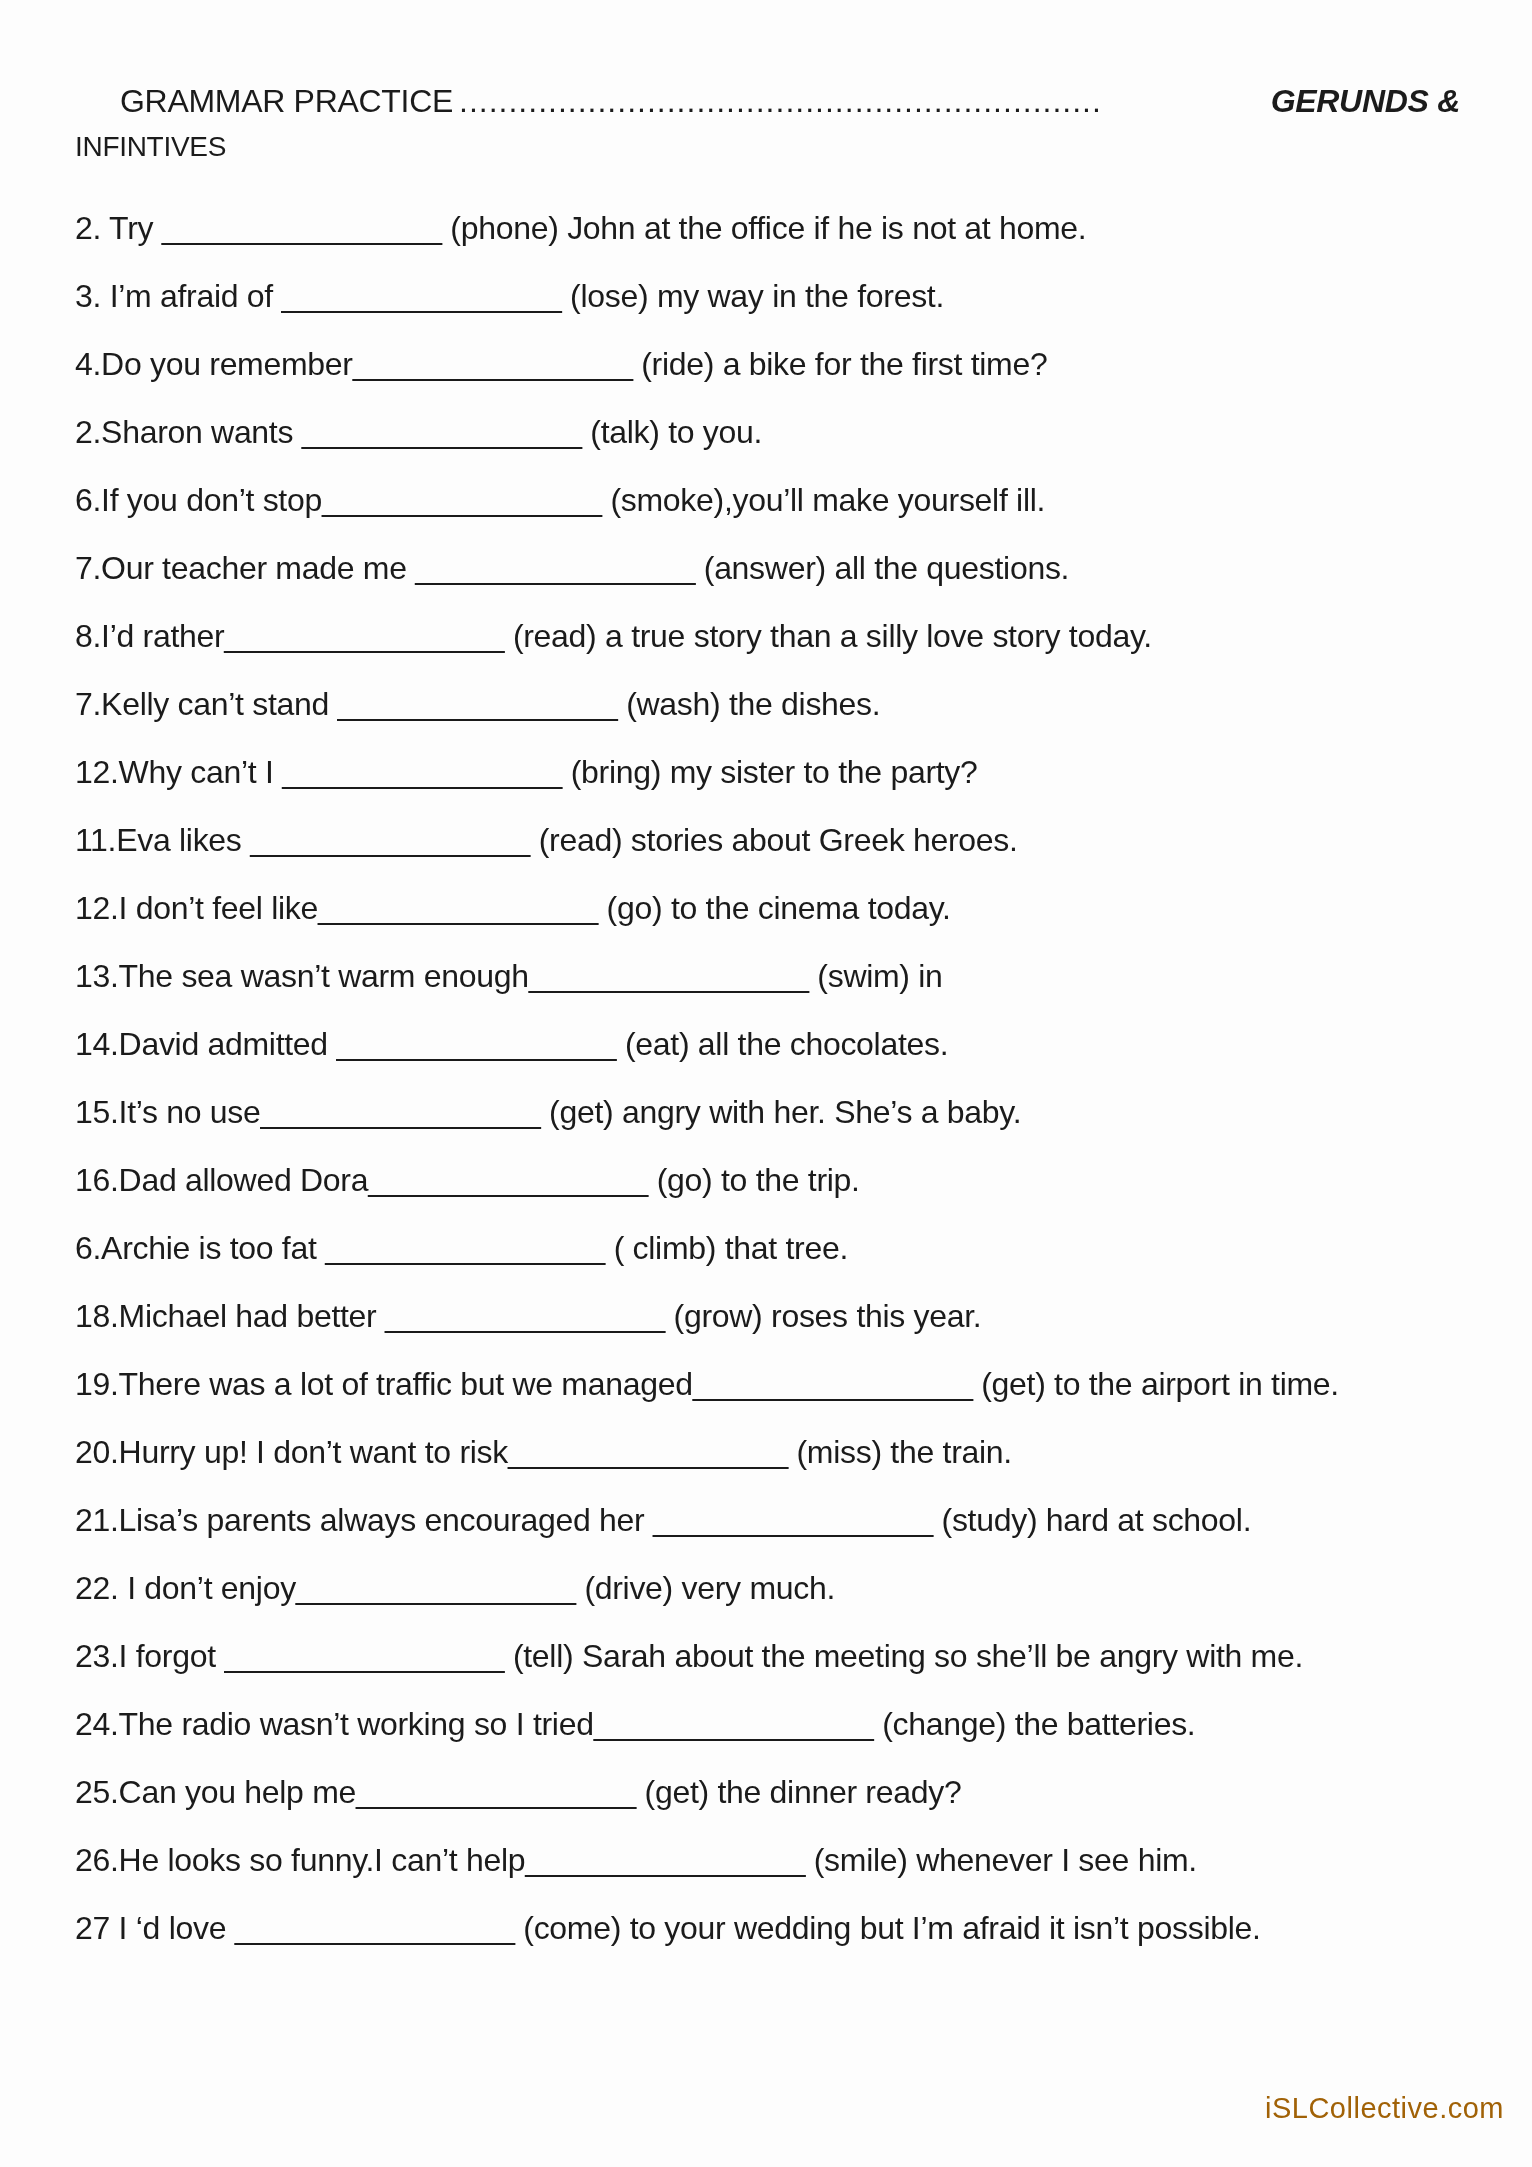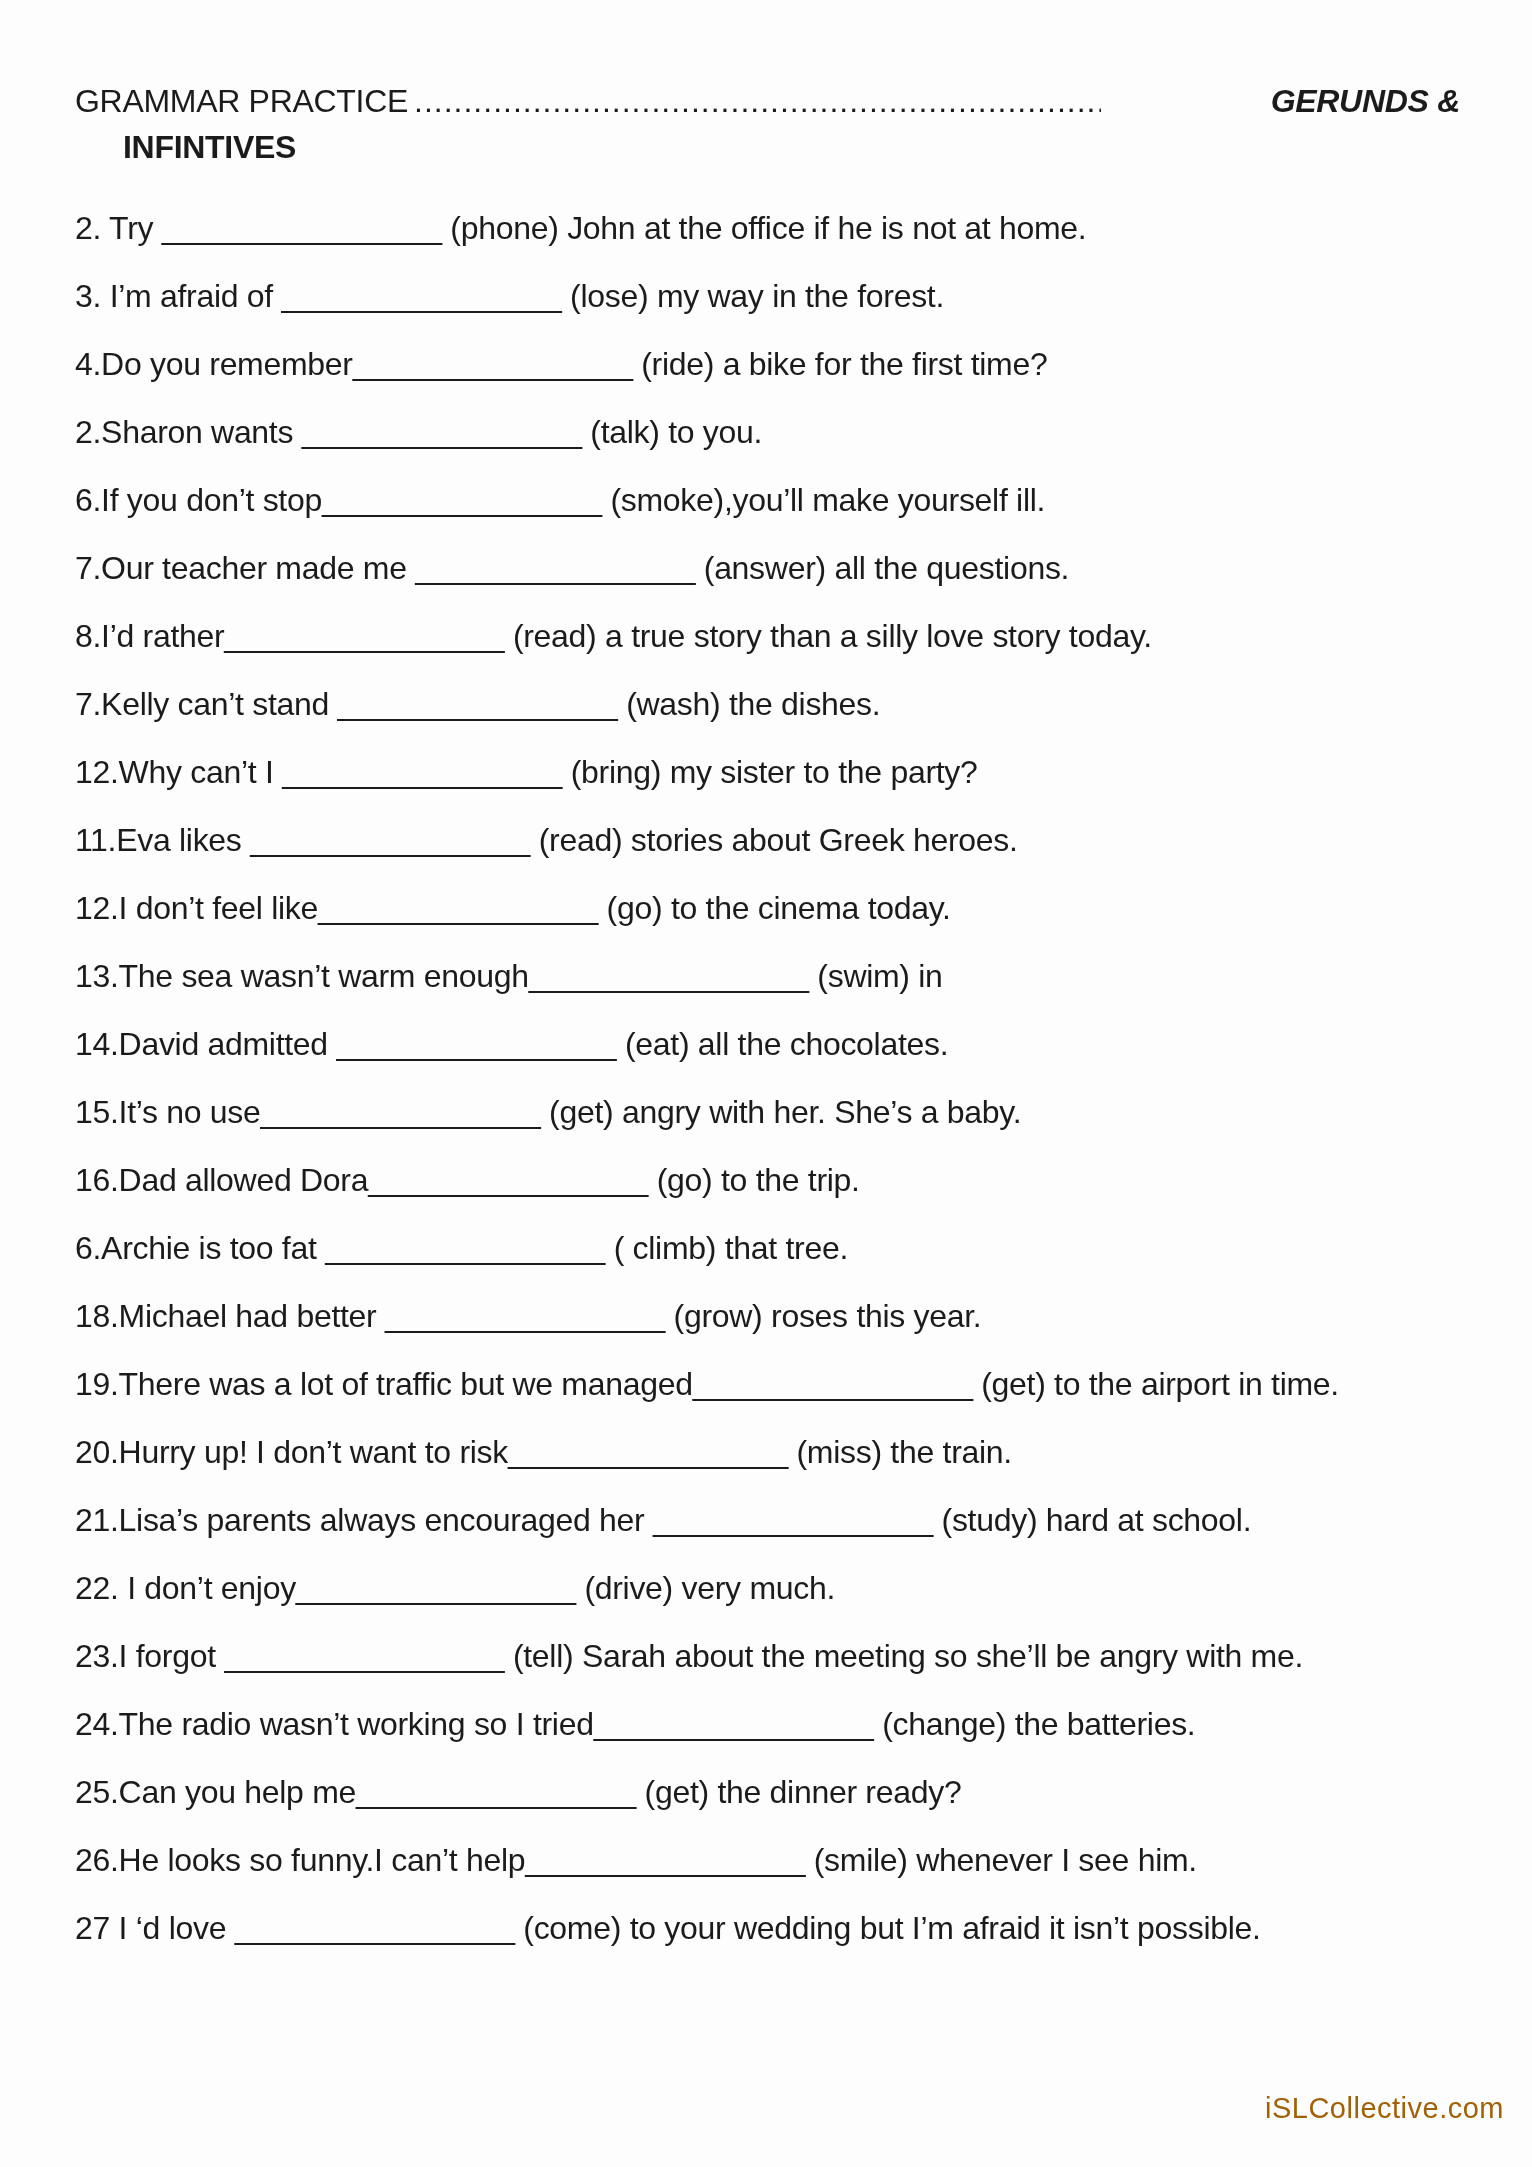--- a/index.html
+++ b/index.html
@@ -25,40 +25,40 @@
     display: flex;
     align-items: baseline;
     font-size: 32px;
     line-height: 46px;
     letter-spacing: -0.3px;
     white-space: nowrap;
   }
   .header-title {
     font-weight: normal;
     flex: 0 0 auto;
+    margin-left: 45px;
   }
   .header-dots {
     flex: 1 1 auto;
     overflow: hidden;
     margin-left: 6px;
     margin-right: 170px;
     white-space: nowrap;
     letter-spacing: 1px;
   }
   .header-topic1 {
     font-weight: bold;
     flex: 0 0 auto;
     font-style: italic;
   }
   .header-line2 {
-    font-size: 32px;
+    font-size: 28px;
     line-height: 46px;
-    font-weight: bold;
+    font-weight: normal;
     letter-spacing: -0.3px;
-    margin-left: 48px;
   }
   .items {
     margin-top: 24px;
   }
   .items p {
     margin: 0;
     font-size: 32px;
     line-height: 68px;
     letter-spacing: -0.3px;
     white-space: nowrap;

